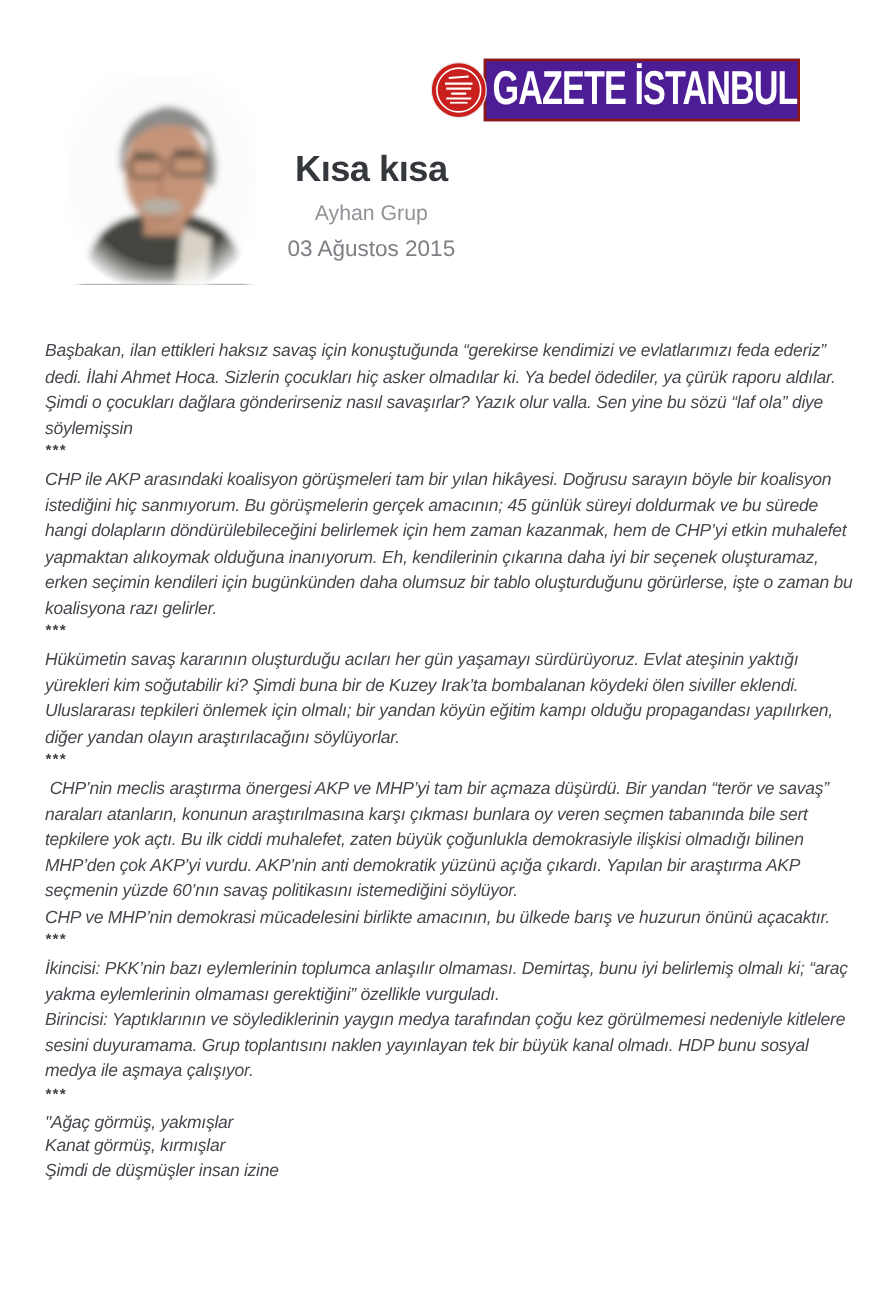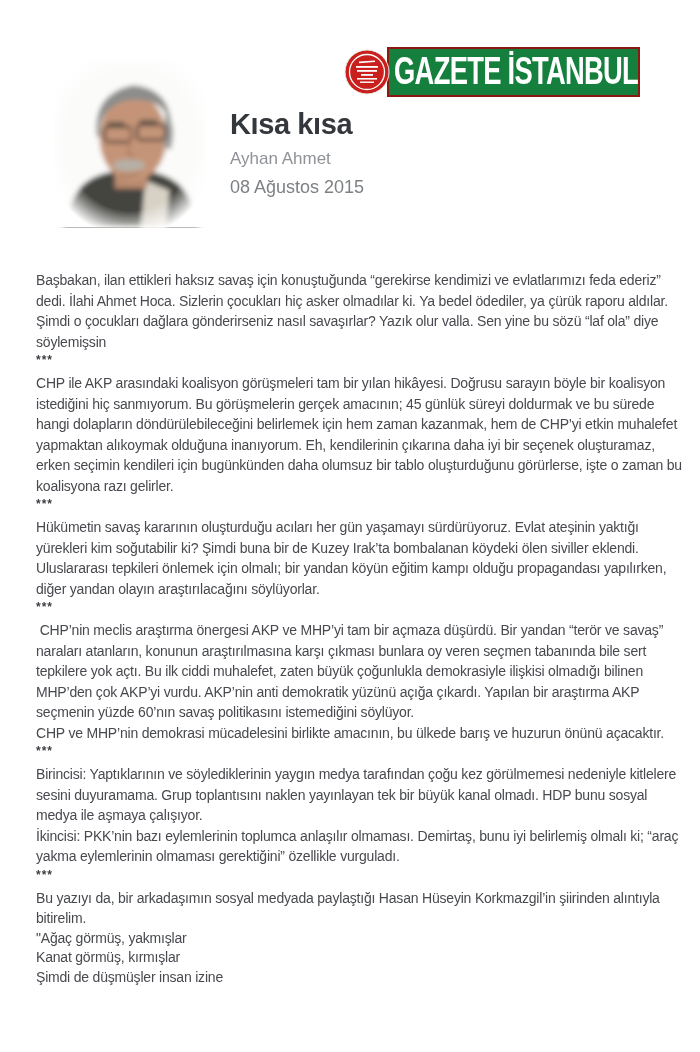--- a/index.html
+++ b/index.html
@@ -7,50 +7,50 @@
     width:700px;height:1052px;
     background:#ffffff;
     font-family:"Liberation Sans","DejaVu Sans",sans-serif;
   }
   .page{position:relative;width:700px;height:1052px;background:#fff;overflow:hidden;}
 
   
   .photo{position:absolute;left:54px;top:60px;width:152px;height:168px;}
   .photo svg{display:block;width:100%;height:100%;}
 
-  .title-block{position:absolute;left:230px;top:108px;}
+  .title-block{position:absolute;left:230px;top:120px;text-align:center;}
   .col-title{
     margin:0;font-size:29px;font-weight:bold;color:#34373c;
     letter-spacing:-0.4px;line-height:32px;
   }
   .col-author{margin:9px 0 0 0;font-size:17px;color:#8f9296;line-height:20px;}
   .col-date{margin:8px 0 0 0;font-size:18px;color:#7d8084;line-height:21px;}
 
   .logo{position:absolute;left:344px;top:45px;width:302px;height:58px;}
   .logo-banner{
     position:absolute;left:43px;top:2px;width:249px;height:46px;
-    background:#15803d;border:2px solid #8e1712;
+    background:#4c1d95;border:2px solid #8e1712;
     overflow:hidden;
   }
   .logo-banner-text{
     display:block;white-space:nowrap;
     color:#ffffff;font-weight:bold;font-size:38px;line-height:45px;
     letter-spacing:-1px;
     transform:scaleX(0.72);transform-origin:left center;
     padding-left:7px;
   }
   .logo-seal{position:absolute;left:0;top:4px;width:46px;height:46px;}
   .logo-seal svg{display:block;width:100%;height:100%;}
 
   
   .article{
     position:absolute;left:36px;top:270px;width:646px;
     color:#47494e;
   }
-  .article p{white-space:pre-wrap;}
+  .article p{white-space:pre-wrap;font-style:italic;}
   .b-p{
     margin:0;font-size:14px;line-height:20.5px;letter-spacing:-0.2px;
   }
   .b-sep{
     margin:2px 0 6px 0;font-size:12px;font-weight:bold;line-height:13px;
     letter-spacing:1px;color:#3e4045;
   }
   .b-poem{
     margin:0;font-size:14px;line-height:19.5px;letter-spacing:-0.2px;
   }
@@ -87,22 +87,22 @@
         <path d="M76 68 L73 92 L80 95" stroke="#a8765c" stroke-width="2" fill="none"></path>
         <ellipse cx="74" cy="103" rx="16" ry="6" fill="#b5b0a6"></ellipse>
         <path d="M65 112 Q74 116 85 111" stroke="#8d6a55" stroke-width="1.6" fill="none"></path>
       </g>
       <rect width="150" height="164" fill="url(#ph-vig)"></rect>
     </svg>
   </div>
 
   <div class="title-block">
     <h1 class="col-title">Kısa kısa</h1>
-    <p class="col-author">Ayhan Ahmet</p>
-    <p class="col-date">08 Ağustos 2015</p>
+    <p class="col-author">Ayhan Grup</p>
+    <p class="col-date">03 Ağustos 2015</p>
   </div>
 
   <div class="logo">
     <div class="logo-banner">
       <span class="logo-banner-text">GAZETE İSTANBUL</span>
     </div>
     <div class="logo-seal">
       <svg viewBox="0 0 46 46">
         <circle cx="23" cy="23" r="22" fill="#c9201d" stroke="#eceae6" stroke-width="1"></circle>
         <circle cx="23" cy="23" r="17.5" fill="none" stroke="#ffffff" stroke-width="1.3"></circle>
@@ -119,23 +119,22 @@
   <div class="article">
     <p class="b-p">Başbakan, ilan ettikleri haksız savaş için konuştuğunda “gerekirse kendimizi ve evlatlarımızı feda ederiz” dedi. İlahi Ahmet Hoca. Sizlerin çocukları hiç asker olmadılar ki. Ya bedel ödediler, ya çürük raporu aldılar. Şimdi o çocukları dağlara gönderirseniz nasıl savaşırlar? Yazık olur valla. Sen yine bu sözü “laf ola” diye söylemişsin</p>
     <p class="b-sep">***</p>
     <p class="b-p">CHP ile AKP arasındaki koalisyon görüşmeleri tam bir yılan hikâyesi. Doğrusu sarayın böyle bir koalisyon istediğini hiç sanmıyorum. Bu görüşmelerin gerçek amacının; 45 günlük süreyi doldurmak ve bu sürede hangi dolapların döndürülebileceğini belirlemek için hem zaman kazanmak, hem de CHP’yi etkin muhalefet yapmaktan alıkoymak olduğuna inanıyorum. Eh, kendilerinin çıkarına daha iyi bir seçenek oluşturamaz, erken seçimin kendileri için bugünkünden daha olumsuz bir tablo oluşturduğunu görürlerse, işte o zaman bu koalisyona razı gelirler.</p>
     <p class="b-sep">***</p>
     <p class="b-p">Hükümetin savaş kararının oluşturduğu acıları her gün yaşamayı sürdürüyoruz. Evlat ateşinin yaktığı yürekleri kim soğutabilir ki? Şimdi buna bir de Kuzey Irak’ta bombalanan köydeki ölen siviller eklendi. Uluslararası tepkileri önlemek için olmalı; bir yandan köyün eğitim kampı olduğu propagandası yapılırken, diğer yandan olayın araştırılacağını söylüyorlar.</p>
     <p class="b-sep">***</p>
     <p class="b-p"> CHP’nin meclis araştırma önergesi AKP ve MHP’yi tam bir açmaza düşürdü. Bir yandan “terör ve savaş” naraları atanların, konunun araştırılmasına karşı çıkması bunlara oy veren seçmen tabanında bile sert tepkilere yok açtı. Bu ilk ciddi muhalefet, zaten büyük çoğunlukla demokrasiyle ilişkisi olmadığı bilinen MHP’den çok AKP’yi vurdu. AKP’nin anti demokratik yüzünü açığa çıkardı. Yapılan bir araştırma AKP seçmenin yüzde 60’nın savaş politikasını istemediğini söylüyor.</p>
     <p class="b-p">CHP ve MHP’nin demokrasi mücadelesini birlikte amacının, bu ülkede barış ve huzurun önünü açacaktır.</p>
     <p class="b-sep">***</p>
+    <p class="b-p">İkincisi: PKK’nin bazı eylemlerinin toplumca anlaşılır olmaması. Demirtaş, bunu iyi belirlemiş olmalı ki; “araç yakma eylemlerinin olmaması gerektiğini” özellikle vurguladı.</p>
     <p class="b-p">Birincisi: Yaptıklarının ve söylediklerinin yaygın medya tarafından çoğu kez görülmemesi nedeniyle kitlelere sesini duyuramama. Grup toplantısını naklen yayınlayan tek bir büyük kanal olmadı. HDP bunu sosyal medya ile aşmaya çalışıyor.</p>
-    <p class="b-p">İkincisi: PKK’nin bazı eylemlerinin toplumca anlaşılır olmaması. Demirtaş, bunu iyi belirlemiş olmalı ki; “araç yakma eylemlerinin olmaması gerektiğini” özellikle vurguladı.</p>
     <p class="b-sep">***</p>
-    <p class="b-p">Bu yazıyı da, bir arkadaşımın sosyal medyada paylaştığı Hasan Hüseyin Korkmazgil’in şiirinden alıntıyla bitirelim.</p>
     <p class="b-poem">"Ağaç görmüş, yakmışlar</p>
     <p class="b-poem">Kanat görmüş, kırmışlar</p>
     <p class="b-poem">Şimdi de düşmüşler insan izine</p>
 
   </div>
 
 </div>
 
 </body></html>

